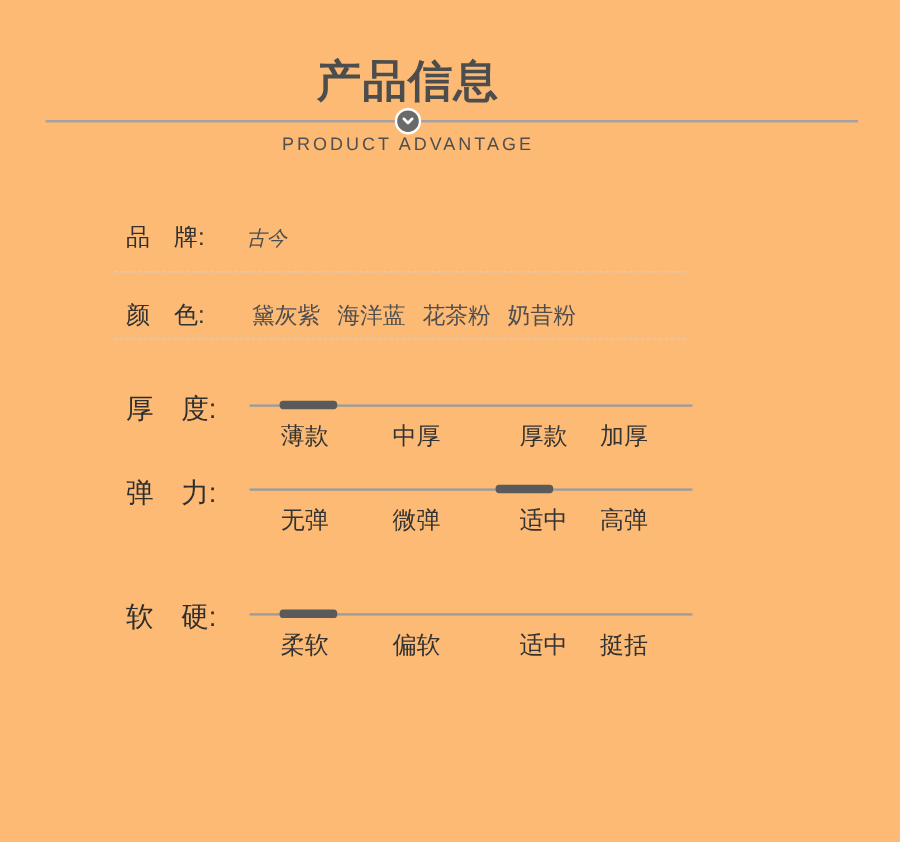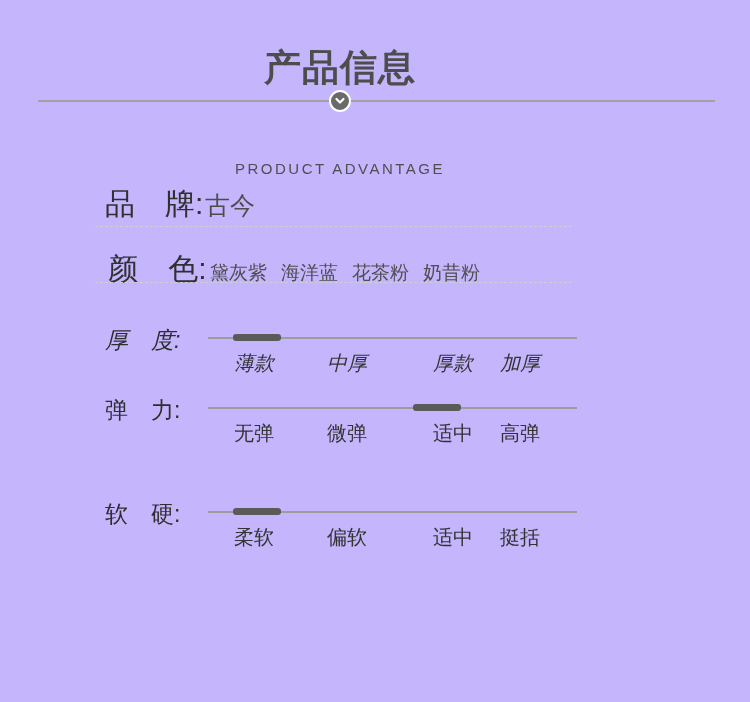--- a/index.html
+++ b/index.html
@@ -1,59 +1,59 @@
 <!DOCTYPE html>
 <html><head>
 <meta charset="utf-8">
 <style>
   * { margin:0; padding:0; box-sizing:border-box; }
   html,body { background:#ffffff; }
   .page {
-    position:relative; width:750px; height:702px; background:#c4b5fd;
+    position:relative; width:750px; height:702px; background:#fdba74;
     font-family:"Liberation Sans","DejaVu Sans",sans-serif; overflow:hidden;
   }
   
   .page-title {
     position:absolute; top:46px; left:0; width:680px; text-align:center;
     font-size:37px; line-height:44px; font-weight:bold; color:#4d4d4d; letter-spacing:1px;
   }
   .header-divider {
     position:absolute; top:100px; left:38px; width:677px; height:2px; background:#a2a2a2;
   }
   .chevron-badge {
     position:absolute; top:90px; left:329px; width:22px; height:22px; border-radius:50%;
     background:#6a6a6a; border:2px solid #ffffff;
     display:flex; align-items:center; justify-content:center;
   }
   .chevron-badge svg { display:block; }
   .page-subtitle {
     position:absolute; top:112px; left:0; width:680px; text-align:center;
-    font-size:15px; letter-spacing:2.5px; color:#4f4f4f;margin-top:48px;
+    font-size:15px; letter-spacing:2.5px; color:#4f4f4f;
   }
   
   .info-row { position:absolute; left:105px; white-space:nowrap; }
   .brand-row { top:184px; }
   .color-row { top:249px; }
   .info-label {
-    display:inline-block; font-size:30px; color:#303030; vertical-align:baseline;
+    display:inline-block; font-size:20px; color:#303030; vertical-align:baseline;
   }
   .brand-row .info-label { width:100px; }
-  .color-row .info-label { width:105px;text-align:center; }
-  .info-value { font-size:25px; color:#4d4d4d; }
+  .color-row .info-label { width:105px; }
+  .info-value { font-size:17px; color:#4d4d4d;font-style:italic; }
   .color-values { font-size:19px; color:#4f4f4f; }
   .color-values .color-name { margin-right:14px;text-align:right; }
   .color-values .color-name:last-child { margin-right:0; }
   .dotted-divider {
     position:absolute; left:95px; width:477px; height:0; border-top:1px dashed #cfcfcf;
   }
   .dotted-1 { top:226px; }
   .dotted-2 { top:282px; }
   
   .slider-row { position:absolute; left:0; width:750px; height:62px; }
-  .s1 { top:322px;font-style:italic; } .s2 { top:392px; } .s3 { top:496px; }
+  .s1 { top:322px; } .s2 { top:392px; } .s3 { top:496px; }
   .slider-label {
     position:absolute; left:105px; top:3px; font-size:23px; color:#2e2e2e; white-space:nowrap;
   }
   .slider-track {
     position:absolute; left:208px; top:15px; width:369px; height:2px; background:#9c9c9c;
   }
   .slider-handle {
     position:absolute; top:-3px; width:48px; height:7px; background:#5a5a5a; border-radius:3px;
   }
   .slider-handle.pos-0 { left:25px; }

